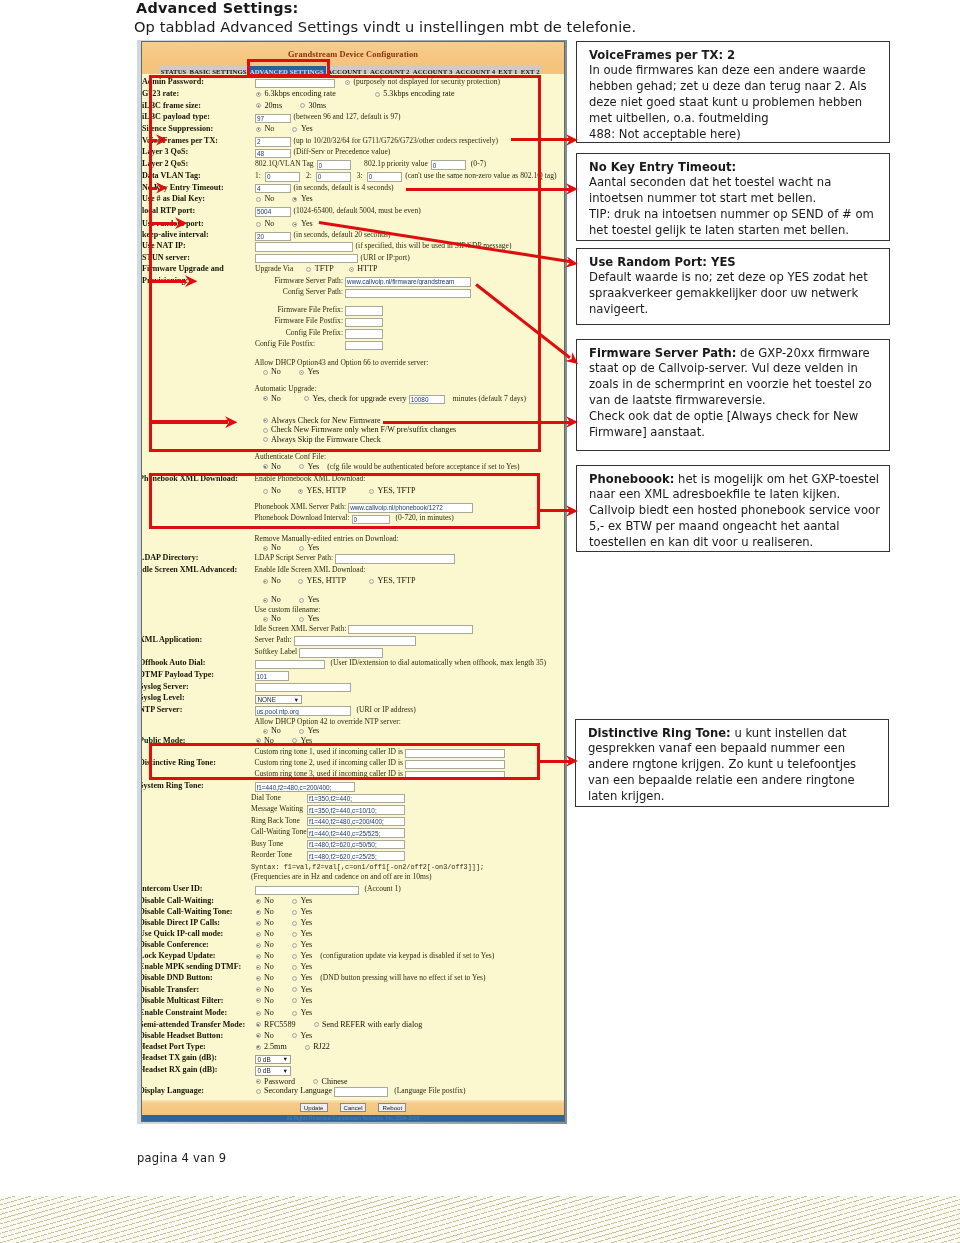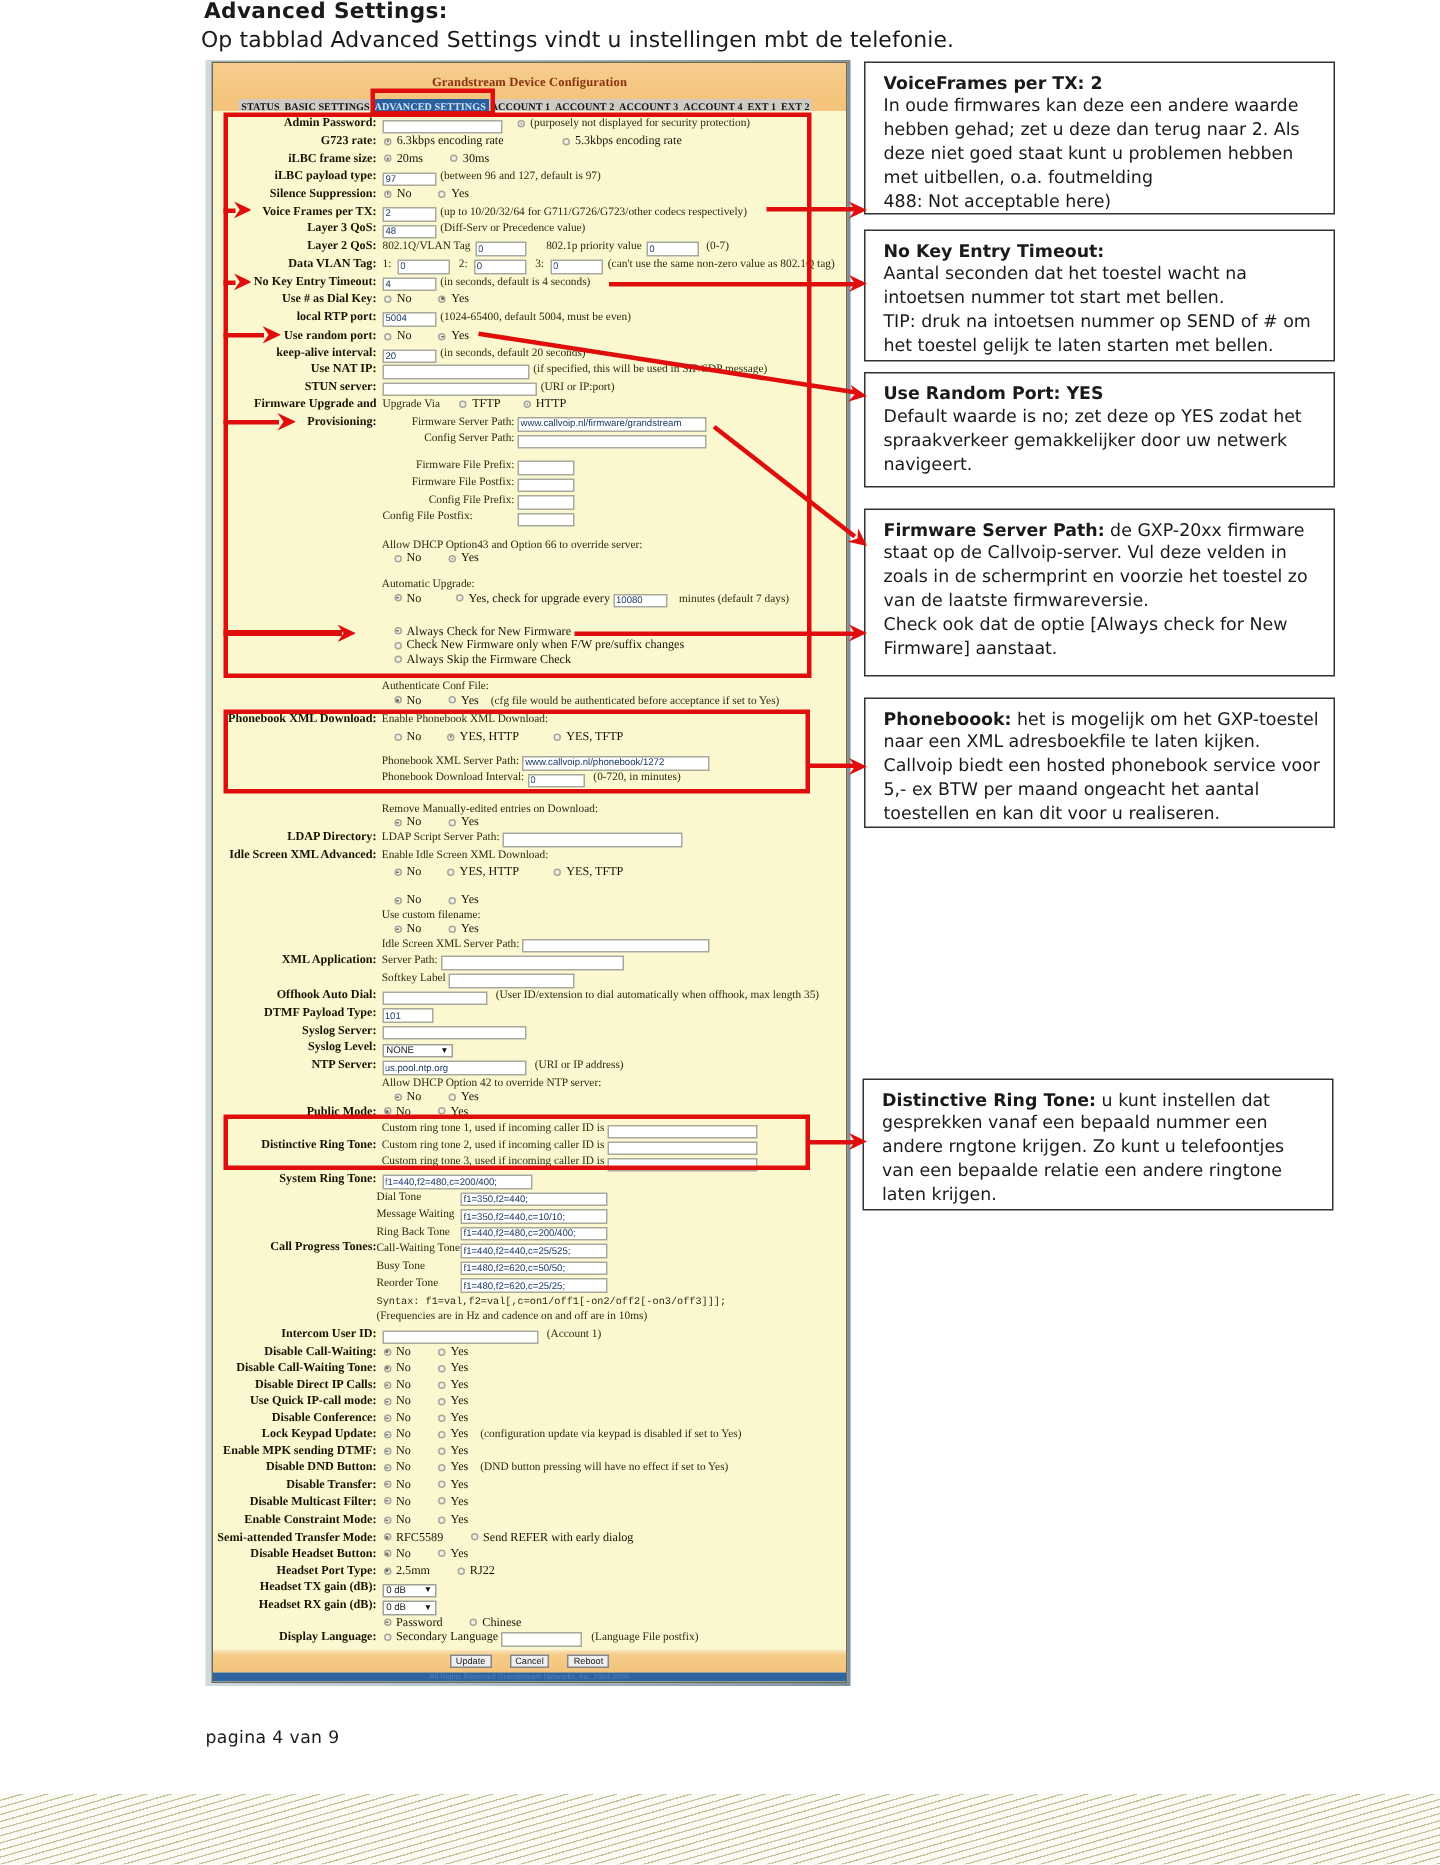--- a/index.html
+++ b/index.html
@@ -31,21 +31,21 @@
   .gs-nav span{display:inline-block;padding:0 1.6px;line-height:11.6px;background:#cecbc4;}
   .gs-nav .active{background:#2a5f9e;color:#cfe0f2;}
 
   .gs-body{position:absolute;left:0;top:32.4px;width:100%;bottom:22px;background:#fbf8cf;overflow:hidden;}
   .gs-foot{position:absolute;left:0;bottom:6px;width:100%;height:15px;background:linear-gradient(180deg,#fae5ba 0%,#f6cb89 22%,#f5c882 60%,#f3c27a 100%);}
   .gs-copy{position:absolute;left:0;bottom:0;width:100%;height:6px;background:#2e63a0;
         font-size:5.0px;color:#4f80b5;text-align:center;line-height:6.4px;font-family:"Liberation Sans",sans-serif;}
 
   
   .row{position:absolute;left:0px;width:100%;height:12px;font-family:"Liberation Serif",serif;font-size:8.1px;color:#151505;}
-  .lab{position:absolute;left:0;width:123px;text-align:right;font-weight:bold;line-height:12px;white-space:nowrap;}
+  .lab{position:absolute;left:0;width:123px;font-weight:bold;line-height:12px;white-space:nowrap;}
   .val{position:absolute;left:127px;line-height:12px;white-space:nowrap;}
   .hint{color:#2b2b10;font-size:7.55px;letter-spacing:0.01px;}
   input.t{font-family:"Liberation Sans",sans-serif;font-size:6.4px;color:#1b3a66;background:#fff;border:1px solid #a8a89b;
         height:9.5px;padding:0 1px;margin:0;vertical-align:-1.5px;box-sizing:border-box;outline:none;}
   .rd{display:inline-block;width:5px;height:5px;border-radius:50%;border:1px solid #a6a699;background:#f0f0e4;
         vertical-align:-0.5px;margin-right:3.5px;margin-left:1px;box-sizing:border-box;position:relative;}
   .rd.on::after{content:"";position:absolute;left:0.8px;top:0.8px;width:1.6px;height:1.6px;border-radius:50%;background:#6f6f62;}
   .btn{display:inline-block;font-family:"Liberation Sans",sans-serif;font-size:6.1px;color:#1a1a1a;background:#efefef;
         border:1px solid #868686;padding:0px 3px;line-height:7.4px;height:9px;box-sizing:border-box;vertical-align:top;}
   .sel{display:inline-block;font-family:"Liberation Sans",sans-serif;font-size:6.4px;color:#1a1a1a;background:#fff;
@@ -295,23 +295,20 @@
           </div>
           <div class="row" style="top:751.84px">
             <div class="val" style="left:109px"><span class="hint" style="display:inline-block;width:56px">Call-Waiting Tone</span><input class="t" type="text" style="width: 98px;" value="f1=440,f2=440,c=25/525;"></div>
           </div>
           <div class="row" style="top:763.34px">
             <div class="val" style="left:109px"><span class="hint" style="display:inline-block;width:56px">Busy Tone</span><input class="t" type="text" style="width: 98px;" value="f1=480,f2=620,c=50/50;"></div>
           </div>
           <div class="row" style="top:774.84px">
             <div class="val" style="left:109px"><span class="hint" style="display:inline-block;width:56px">Reorder Tone</span><input class="t" type="text" style="width: 98px;" value="f1=480,f2=620,c=25/25;"></div>
           </div>
-          <div class="row" style="top:750.84px">
-            <div class="lab" style="left:-3px;width:112px">Call Progress Tones:</div>
-          </div>
           <div class="row" style="top:786.94px">
             <div class="val" style="left:109px"><span class="hint" style="font-family:'Liberation Mono',monospace;font-size:6.8px">Syntax: f1=val,f2=val[,c=on1/off1[-on2/off2[-on3/off3]]];</span></div>
           </div>
           <div class="row" style="top:796.39px">
             <div class="val" style="left:109px"><span class="hint">(Frequencies are in Hz and cadence on and off are in 10ms)</span></div>
           </div>
           <div class="row" style="top:809.04px">
             <div class="lab" style="left:-3px;width:112px">Intercom User ID:</div>
             <div class="val" style="left:112.5px"><input class="t" type="text" style="width: 104px;" value=""><span style="display:inline-block;width:6px"></span><span class="hint">(Account 1)</span></div>
           </div>

